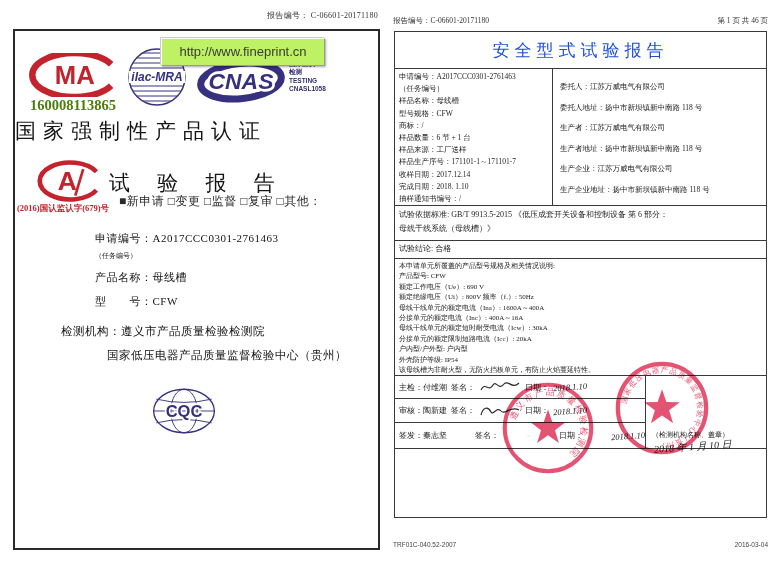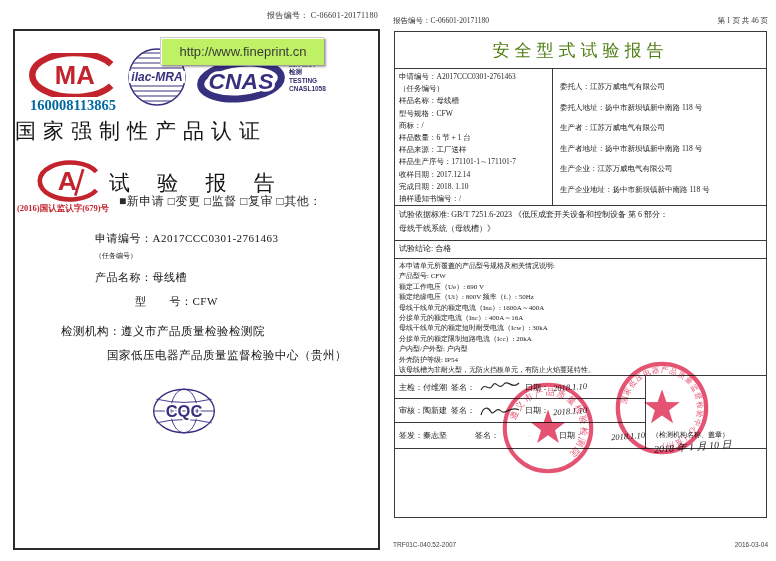--- a/index.html
+++ b/index.html
@@ -2,39 +2,39 @@
 <html><head>
 <meta charset="utf-8">
 <style>
   html,body{margin:0;padding:0;}
   body{width:776px;height:561px;background:#ffffff;position:relative;overflow:hidden;
        font-family:"Liberation Serif",serif;color:#1c1c1c;}
   .abs{position:absolute;}
   
   .lp-report{left:216px;top:10px;width:162px;text-align:right;font-size:8px;color:#333;letter-spacing:.3px;}
   .lp-frame{left:13px;top:29px;width:363px;height:517px;border:2px solid #2a2a2a;}
-  .cma-num{left:2px;top:66px;width:112px;text-align:center;font-size:14.5px;font-weight:bold;color:#0369a1;}
+  .cma-num{left:2px;top:66px;width:112px;text-align:center;font-size:14.5px;font-weight:bold;color:#4d7c0f;}
   .cnas-lines{left:274px;top:20px;width:82px;font-family:"Liberation Sans",sans-serif;
               font-size:6.5px;font-weight:bold;color:#35306e;line-height:8.6px;}
   .fineprint{left:146px;top:7px;width:162px;height:26px;z-index:6;background:#bef264;
              border:1px solid #9a9a9a;border-top-color:#ffffff;border-left-color:#ffffff;
              box-shadow:1px 1px 2px rgba(0,0,0,.35), -1px -1px 0 #cfcfcf;
              font-family:"Liberation Sans",sans-serif;font-size:13px;color:#3a3a3a;
              text-align:center;line-height:25px;}
   .lp-title{left:0;top:86px;width:100%;text-align:left;font-size:21px;letter-spacing:7px;color:#141414;}
   .lp-sub{left:94px;top:138px;font-size:21px;letter-spacing:11px;color:#141414;}
   .lp-red{left:2px;top:172px;font-size:8.5px;font-weight:bold;color:#c3232c;}
   .lp-check{left:104px;top:162px;font-size:12px;color:#2a2a2a;letter-spacing:.5px;}
   .f{font-size:11px;color:#151515;letter-spacing:.5px;}
   
   .rp-report{left:393px;top:16px;font-size:7.5px;color:#333;}
   .rp-page{left:650px;top:16px;width:118px;text-align:right;font-size:7.5px;color:#333;}
   .rp-table{left:394px;top:31px;width:373px;height:487px;border:1.5px solid #3a3a3a;box-sizing:border-box;}
   .row{position:absolute;left:0;width:100%;box-sizing:border-box;border-bottom:1px solid #3a3a3a;}
-  .r-title{top:0;height:37px;text-align:center;font-size:17px;letter-spacing:5px;line-height:37px;color:#4d7c0f;}
+  .r-title{top:0;height:37px;text-align:center;font-size:17px;letter-spacing:5px;line-height:37px;color:#1d4ed8;}
   .r-info{top:37px;height:137px;}
   .info-l{position:absolute;left:0;top:0;width:158px;height:100%;border-right:1px solid #3a3a3a;
           box-sizing:border-box;padding:2px 0 0 4px;font-size:7.5px;line-height:12.2px;}
   .info-r{position:absolute;left:158px;top:0;right:0;height:100%;padding:8px 0 0 7px;
           font-size:7.5px;line-height:20.5px;}
   .r-std{top:174px;height:35px;padding:2px 4px;font-size:8px;line-height:14px;}
   .r-concl{top:209px;height:18px;padding:2px 4px;font-size:8px;}
   .r-prod{top:227px;height:117px;padding:2px 4px;font-size:7px;line-height:10.4px;}
   .r-sigs{top:344px;height:73px;}
   .sig-left{position:absolute;left:0;top:0;width:251px;height:100%;border-right:1px solid #3a3a3a;box-sizing:border-box;}
@@ -112,21 +112,21 @@
     <line x1="58" y1="52" x2="70" y2="12" stroke="#c3232c" stroke-width="4"></line>
   </svg>
 
   <div class="abs lp-sub">试 验 报 告</div>
   <div class="abs lp-red">(2016)国认监认字(679)号</div>
   <div class="abs lp-check">■新申请  □变更  □监督  □复审  □其他：</div>
 
   <div class="abs f" style="left:80px;top:200px;">申请编号：A2017CCC0301-2761463</div>
   <div class="abs" style="left:80px;top:220px;font-size:7px;">（任务编号）</div>
   <div class="abs f" style="left:80px;top:239px;">产品名称：母线槽</div>
-  <div class="abs f" style="left:80px;top:263px;margin-left:40px;">型　　号：CFW</div>
+  <div class="abs f" style="left:80px;top:263px;">型　　号：CFW</div>
   <div class="abs f" style="left:46px;top:293px;font-size:11.5px;">检测机构：遵义市产品质量检验检测院</div>
   <div class="abs f" style="left:92px;top:317px;font-size:11.5px;">国家低压电器产品质量监督检验中心（贵州）</div>
 
   <svg class="logo-svg" style="left:136px;top:356px;" width="66" height="48" viewBox="0 0 100 72">
     <ellipse cx="50" cy="36" rx="46" ry="33" fill="none" stroke="#37307e" stroke-width="2"></ellipse>
     <ellipse cx="50" cy="36" rx="20" ry="33" fill="none" stroke="#37307e" stroke-width="1.4"></ellipse>
     <path d="M8,18 Q50,28 92,18 M4,36 H96 M8,54 Q50,44 92,54" fill="none" stroke="#37307e" stroke-width="1.4"></path>
     <text x="50" y="45" text-anchor="middle" font-family="Liberation Sans,sans-serif" font-size="25" font-weight="bold" fill="#37307e" stroke="#ffffff" stroke-width="5" paint-order="stroke">CQC</text>
   </svg>
 </div>
@@ -156,21 +156,21 @@
       <div>委托人：江苏万威电气有限公司</div>
       <div>委托人地址：扬中市新坝镇新中南路 118 号</div>
       <div>生产者：江苏万威电气有限公司</div>
       <div>生产者地址：扬中市新坝镇新中南路 118 号</div>
       <div>生产企业：江苏万威电气有限公司</div>
       <div>生产企业地址：扬中市新坝镇新中南路 118 号</div>
     </div>
   </div>
 
   <div class="row r-std">
-    <div>试验依据标准: GB/T 7251.6-2023 《低压成套开关设备和控制设备  第 6 部分：</div>
+    <div>试验依据标准: GB/T 9913.5-2015 《低压成套开关设备和控制设备  第 6 部分：</div>
     <div>母线干线系统（母线槽）》</div>
   </div>
 
   <div class="row r-concl">试验结论:  合格</div>
 
   <div class="row r-prod">
     <div>本申请单元所覆盖的产品型号规格及相关情况说明:</div>
     <div>产品型号: CFW</div>
     <div>额定工作电压（Ue）: 690 V</div>
     <div>额定绝缘电压（Ui）: 800V   频率（f.）: 50Hz</div>

